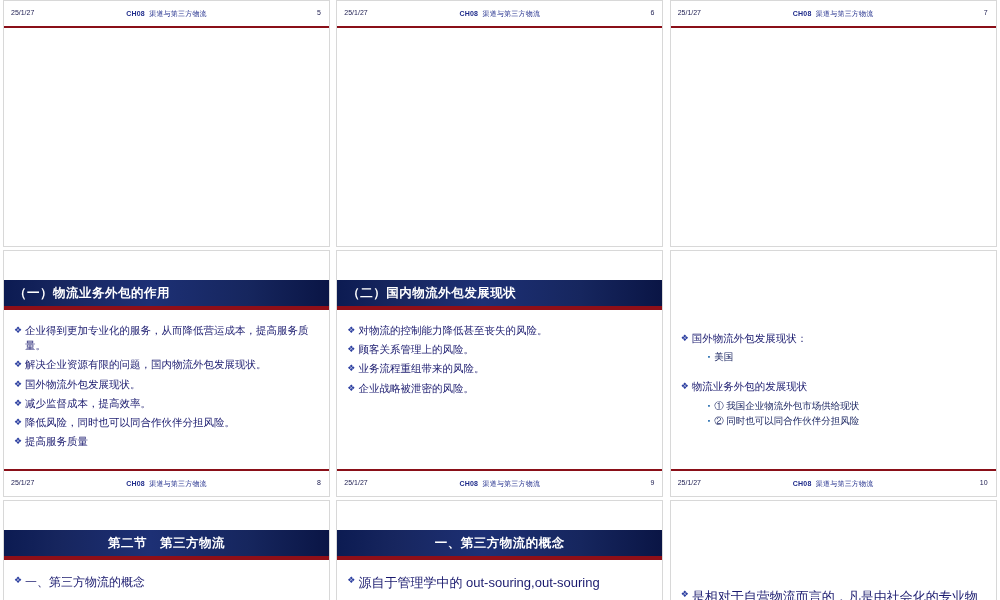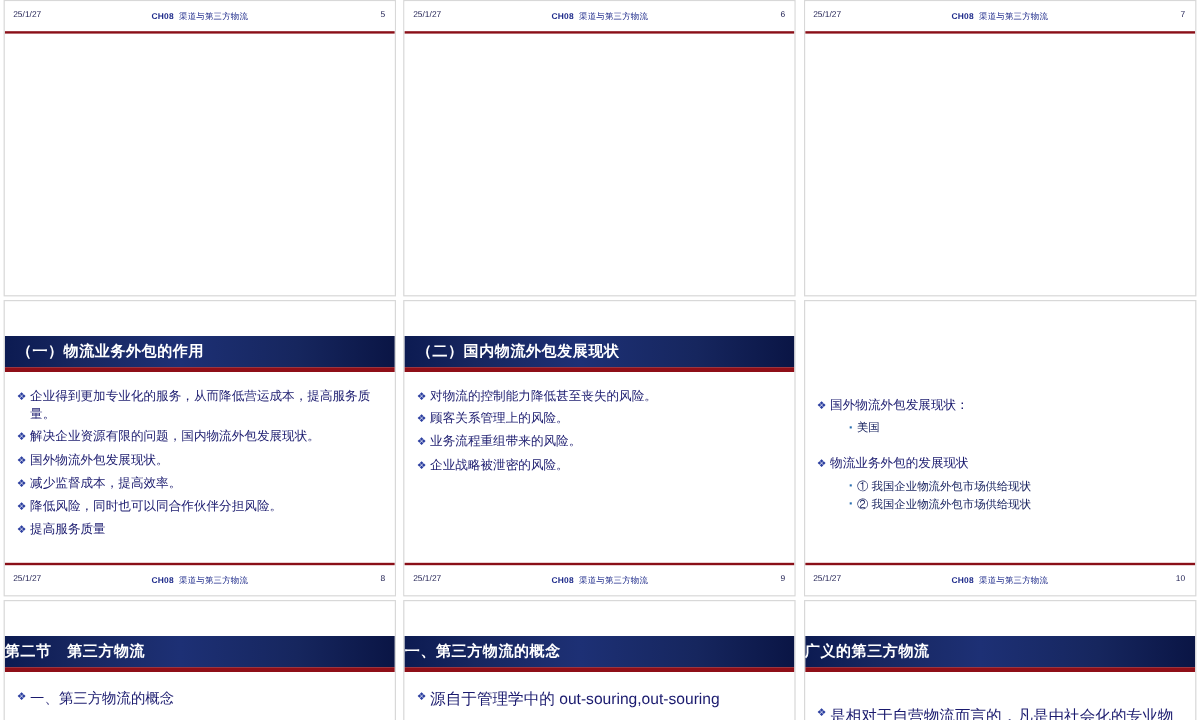--- a/index.html
+++ b/index.html
@@ -78,21 +78,21 @@
     border-bottom: 4px solid #8f0f18;
   }
   .title-band .ttext {
     width: 100%;
     font-size: 12.5px;
     font-weight: bold;
     color: #ffffff;
     letter-spacing: 0.5px;
   }
   .title-left .ttext { text-align: left; padding-left: 10px; }
-  .title-center .ttext { }
+  .title-center .ttext { text-align: center; }
   .body {
     position: absolute;
     left: 0; right: 0;
     top: 66px;
     bottom: 0;
     padding: 6px 10px 0 10px;
     box-sizing: border-box;
   }
   .bullet-l1 {
     display: flex;
@@ -263,21 +263,21 @@
       <div class="bullet-l1">
         <span class="mk">❖</span>
         <span class="tx">物流业务外包的发展现状</span>
       </div>
       <div class="bullet-l2">
         <span class="mk">▪</span>
         <span class="tx">① 我国企业物流外包市场供给现状</span>
       </div>
       <div class="bullet-l2">
         <span class="mk">▪</span>
-        <span class="tx">② 我国企业物流外包市场供给现状</span>
+        <span class="tx">② 同时也可以同合作伙伴分担风险</span>
       </div>
     </div>
     <div class="footer-bar" style="top:auto;bottom:0;border-bottom:none;border-top:2px solid #8a0f18;">
       <span class="date">25/1/27</span>
       <span class="center">
         <span class="chap">CH08</span>
         &nbsp;<span>渠道与第三方物流</span>
       </span>
       <span class="num">10</span>
     </div>
@@ -305,23 +305,20 @@
       <div class="bullet-l1">
         <span class="mk">❖</span>
         <span class="tx">源自于管理学中的 out-souring,out-souring</span>
       </div>
 
     </div>
 
   </div>
 
   <div class="slide">
-    <div class="title-band title-center">
-      <div class="ttext">广义的第三方物流</div>
-    </div>
     <div class="body big14">
       <div class="spacer14"></div>
       <div class="bullet-l1">
         <span class="mk">❖</span>
         <span class="tx">是相对于自营物流而言的，凡是由社会化的专业物流企业按照货主的要求所从事的物流活动，都可以包含在第三方物流范围之内。</span>
       </div>
     </div>
 
   </div>
 

